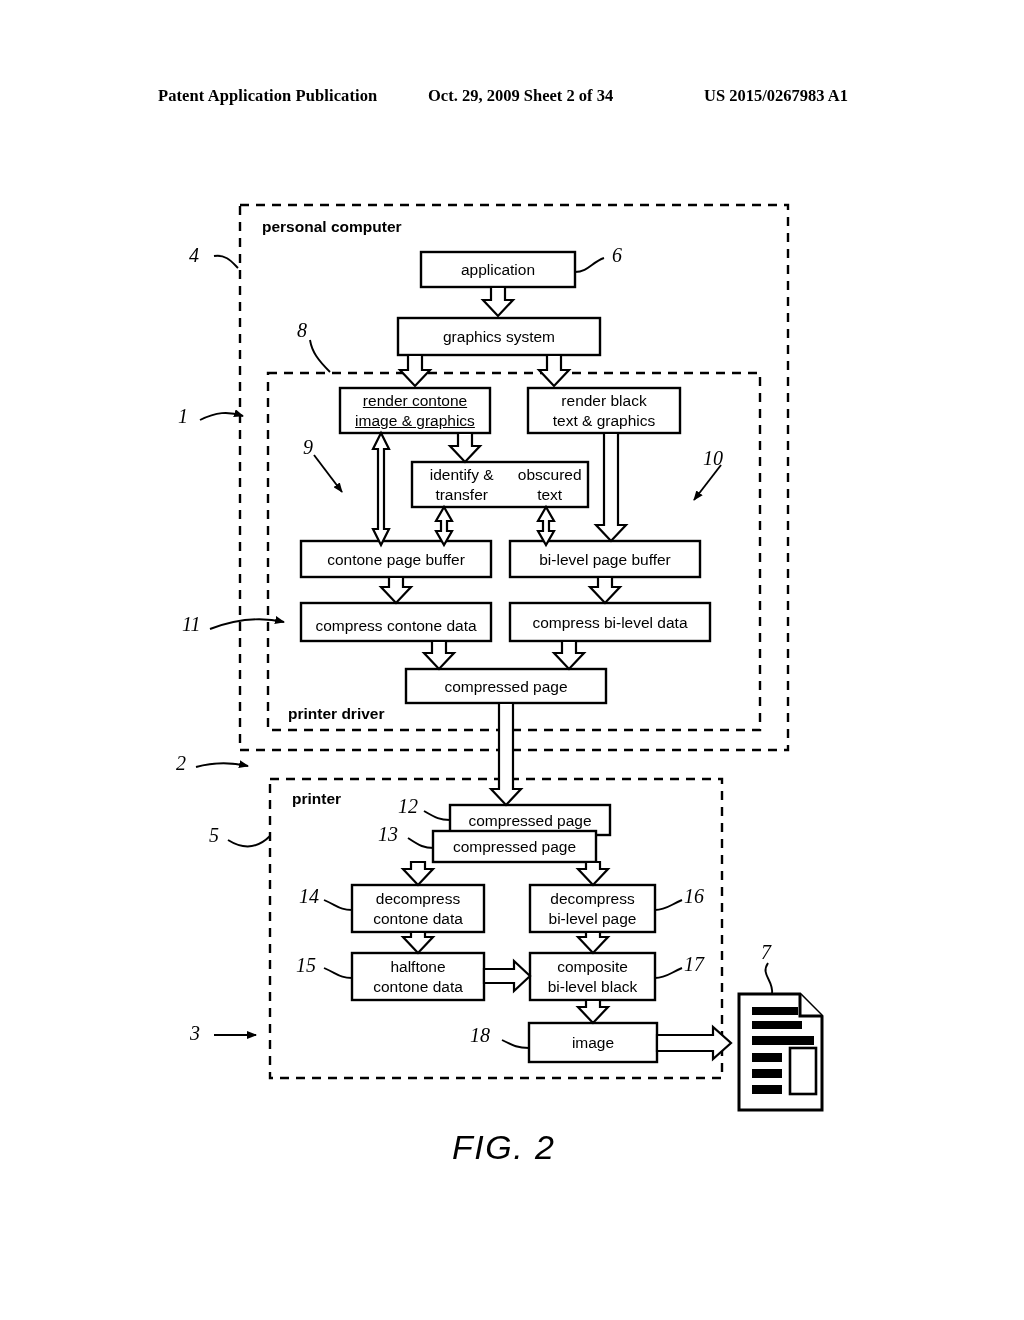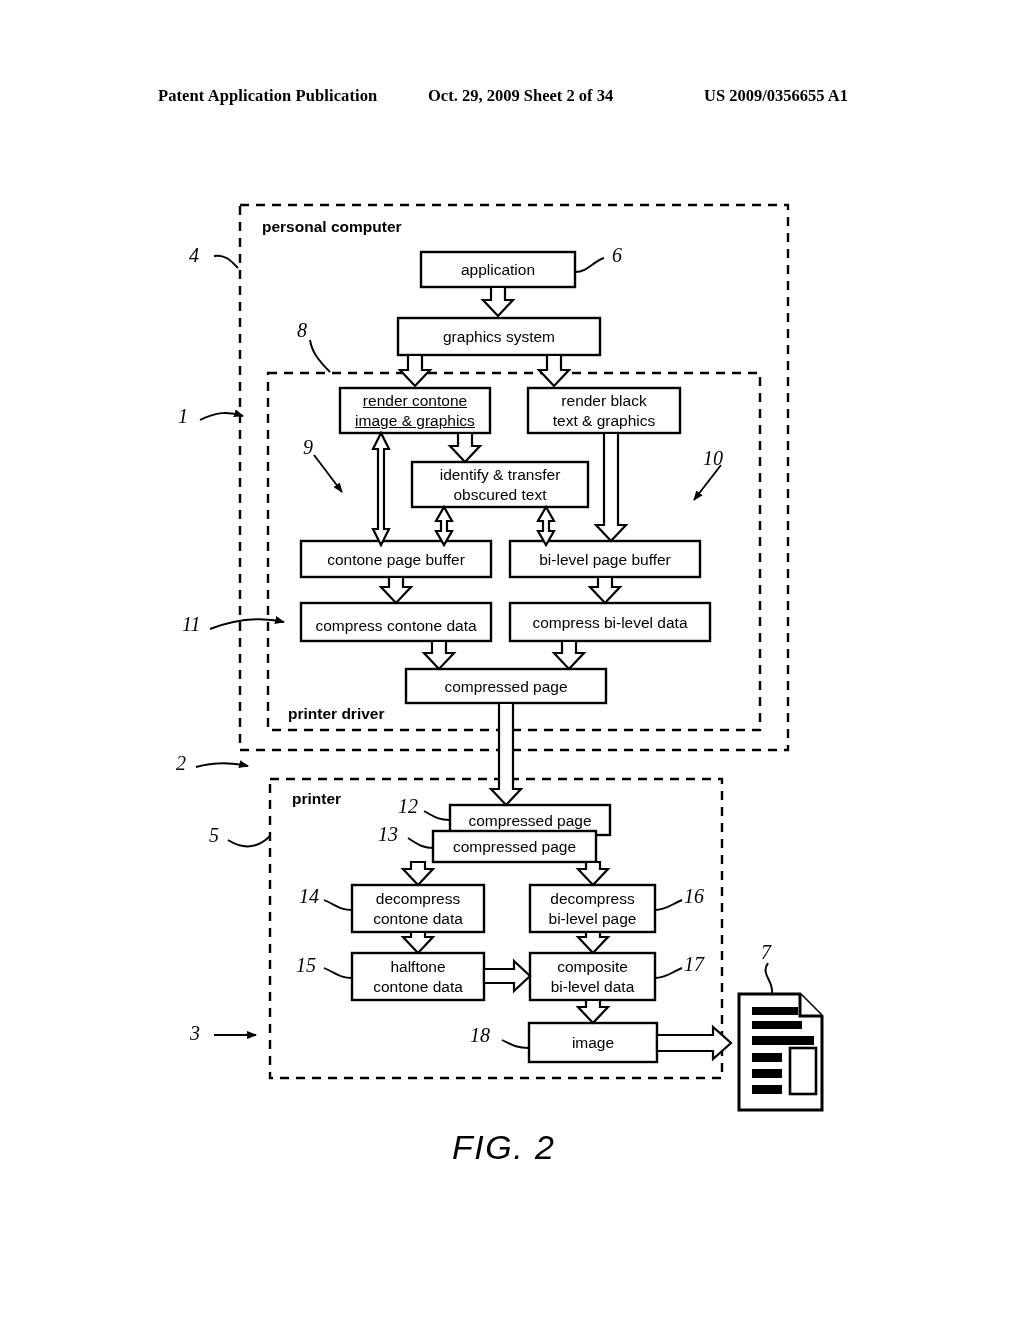--- a/index.html
+++ b/index.html
@@ -110,21 +110,21 @@
     color: #000;
     white-space: nowrap;
   }
 </style>
 </head>
 <body>
 
 <div id="patent-header">
   <div class="hdr-left">Patent Application Publication</div>
   <div class="hdr-mid">Oct. 29, 2009  Sheet 2 of 34</div>
-  <div class="hdr-right">US 2009/0356655 A1</div>
+  <div class="hdr-right">US 2015/0267983 A1</div>
 </div>
 
 <div id="figure">
 
 <svg id="fig-svg" width="1024" height="1320" viewBox="0 0 1024 1320" xmlns="http://www.w3.org/2000/svg">
   <defs>
     <marker id="solidArrow" markerWidth="10" markerHeight="8" refX="9" refY="4" orient="auto" markerUnits="userSpaceOnUse">
       <path d="M0,0 L10,4 L0,8 z" fill="#000"></path>
     </marker>
   </defs>
@@ -258,21 +258,21 @@
 <div class="boxlabel two-line" style="left:340px; top:388px; width:150px; height:45px; flex-direction:column;text-decoration:underline;">
   <span>render contone</span>
   <span>image &amp; graphics</span>
 </div>
 
 <div class="boxlabel two-line" style="left:528px; top:388px; width:152px; height:45px; flex-direction:column;">
   <span>render black</span>
   <span>text &amp; graphics</span>
 </div>
 
-<div class="boxlabel two-line" style="left:412px; top:462px; width:176px; height:45px; flex-direction:column;">
+<div class="boxlabel two-line" style="left:412px; top:462px; width:176px; height:45px; flex-direction:row;">
   <span>identify &amp; transfer</span>
   <span>obscured text</span>
 </div>
 
 <div class="boxlabel" style="left:301px; top:541px; width:190px; height:36px;">contone page buffer</div>
 <div class="boxlabel" style="left:510px; top:541px; width:190px; height:36px;">bi-level page buffer</div>
 
 <div class="boxlabel" style="left:301px; top:603px; width:190px; height:44px;">compress contone data</div>
 <div class="boxlabel" style="left:510px; top:603px; width:200px; height:38px;">compress bi-level data</div>
 
@@ -291,21 +291,21 @@
   <span>bi-level page</span>
 </div>
 
 <div class="boxlabel two-line" style="left:352px; top:953px; width:132px; height:47px; flex-direction:column;">
   <span>halftone</span>
   <span>contone data</span>
 </div>
 
 <div class="boxlabel two-line" style="left:530px; top:953px; width:125px; height:47px; flex-direction:column;">
   <span>composite</span>
-  <span>bi-level data</span>
+  <span>bi-level black</span>
 </div>
 
 <div class="boxlabel" style="left:529px; top:1023px; width:128px; height:39px;">image</div>
 
 <div class="refnum" style="left:189px; top:244px;">4</div>
 <div class="refnum" style="left:612px; top:244px;">6</div>
 <div class="refnum" style="left:297px; top:319px;">8</div>
 <div class="refnum" style="left:178px; top:405px;">1</div>
 <div class="refnum" style="left:303px; top:436px;">9</div>
 <div class="refnum" style="left:703px; top:447px;">10</div>

